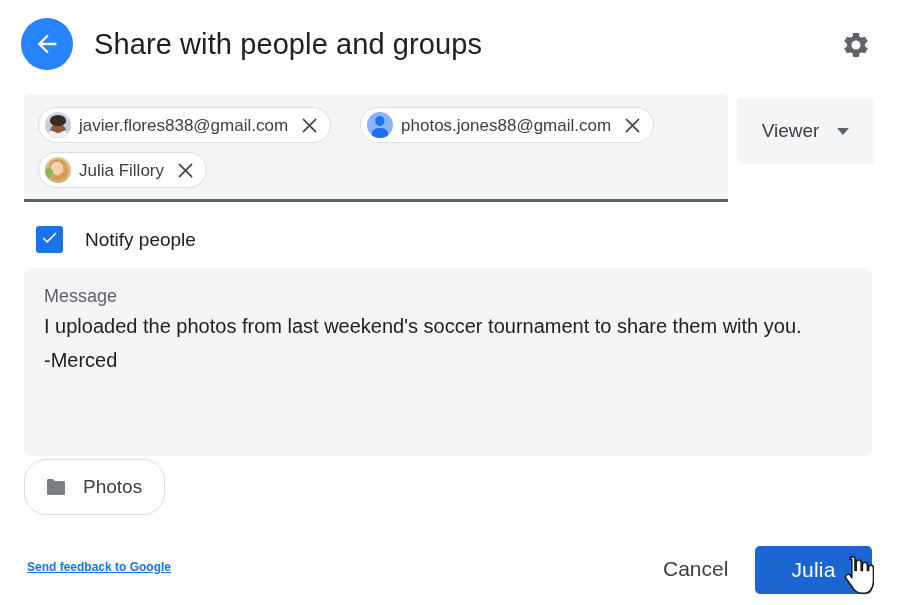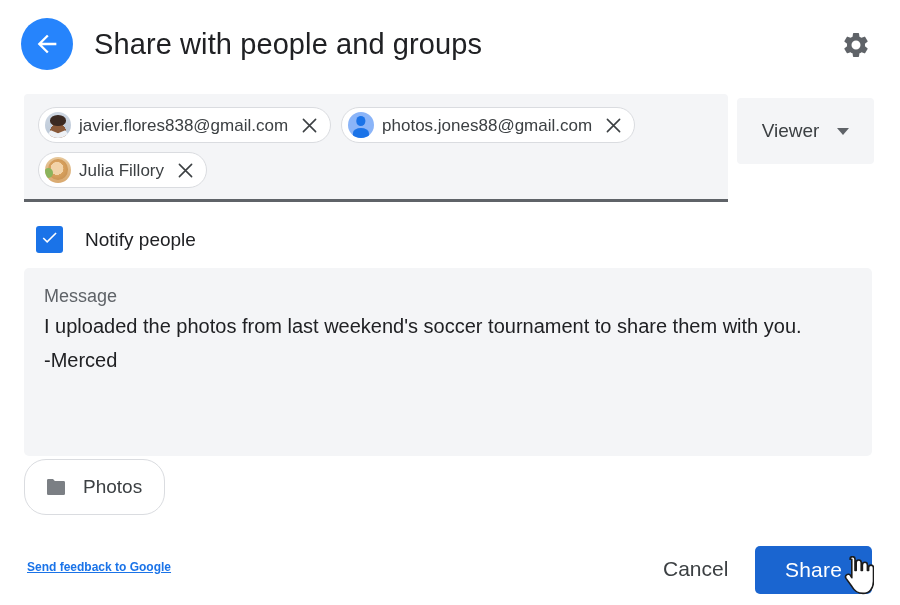--- a/index.html
+++ b/index.html
@@ -69,21 +69,21 @@
     min-height: 108px;
     background: #f4f5f7;
     border-bottom: 3px solid #5f6368;
     border-radius: 4px 4px 0 0;
     padding: 9px 0 0 0;
     box-sizing: border-box;
   }
   .chips-wrap {
     display: flex;
     flex-wrap: wrap;
-    gap: 9px 10px;
+    gap: 9px 29px;
     padding: 4px 14px;
   }
   .chip {
     display: inline-flex;
     align-items: center;
     height: 36px;
     background: #ffffff;
     border: 1px solid #dadce0;
     border-radius: 18px;
     padding: 0 6px 0 6px;
@@ -403,19 +403,19 @@
   <span class="folder-icon">
     <svg width="22" height="18" viewBox="0 0 24 20">
       <path d="M2 2.5A1.5 1.5 0 0 1 3.5 1h5.2l2 2.4H20.5A1.5 1.5 0 0 1 22 4.9v12.6A1.5 1.5 0 0 1 20.5 19h-17A1.5 1.5 0 0 1 2 17.5z" fill="#7b7f84"></path>
     </svg>
   </span>
   <span class="attach-label">Photos</span>
 </div>
 
 <a class="feedback-link" href="#">Send feedback to Google</a>
 <button class="cancel-btn">Cancel</button>
-<button class="send-btn">Share</button>
+<button class="send-btn">Julia</button>
 
 <div class="cursor">
   <svg width="34" height="42" viewBox="0 0 34 42">
     <path d="M10 3.2c0-1.5 1.1-2.6 2.5-2.6S15 1.7 15 3.2v11.3h1.2V6.6c0-1.5 1.1-2.6 2.5-2.6s2.5 1.1 2.5 2.6v7.9h1.2V8.9c0-1.5 1.1-2.6 2.5-2.6s2.5 1.1 2.5 2.6v5.6h1.2v-2.8c0-1.5 1.1-2.6 2.4-2.6s2.5 1.1 2.5 2.6v13.6c0 6.9-4.1 12.1-10.4 12.1-5.5 0-8.1-1.8-11-6.6L6 22.4c-.8-1.4-.4-3 .9-3.8 1.2-.8 2.8-.4 3.6.9l1.3 2.2V3.2z" fill="#ffffff" stroke="#1b1b1b" stroke-width="1.6" stroke-linejoin="round"></path>
   </svg>
 </div>
 
 </body></html>

